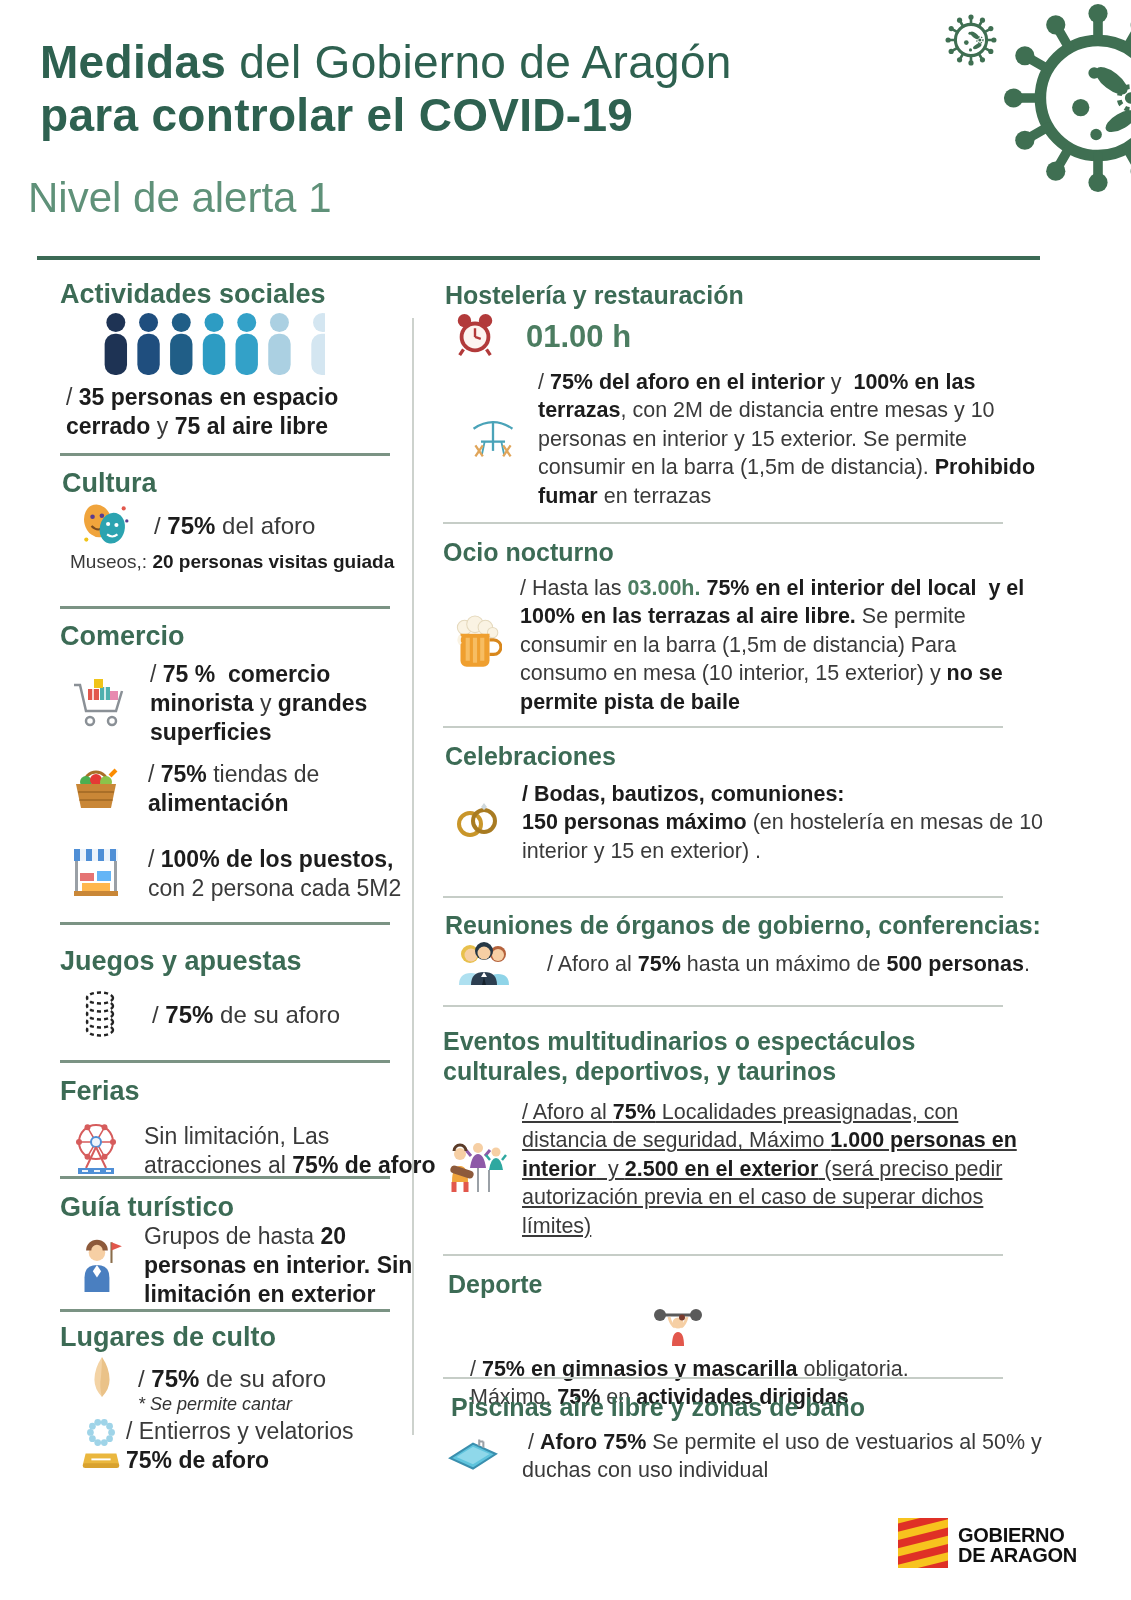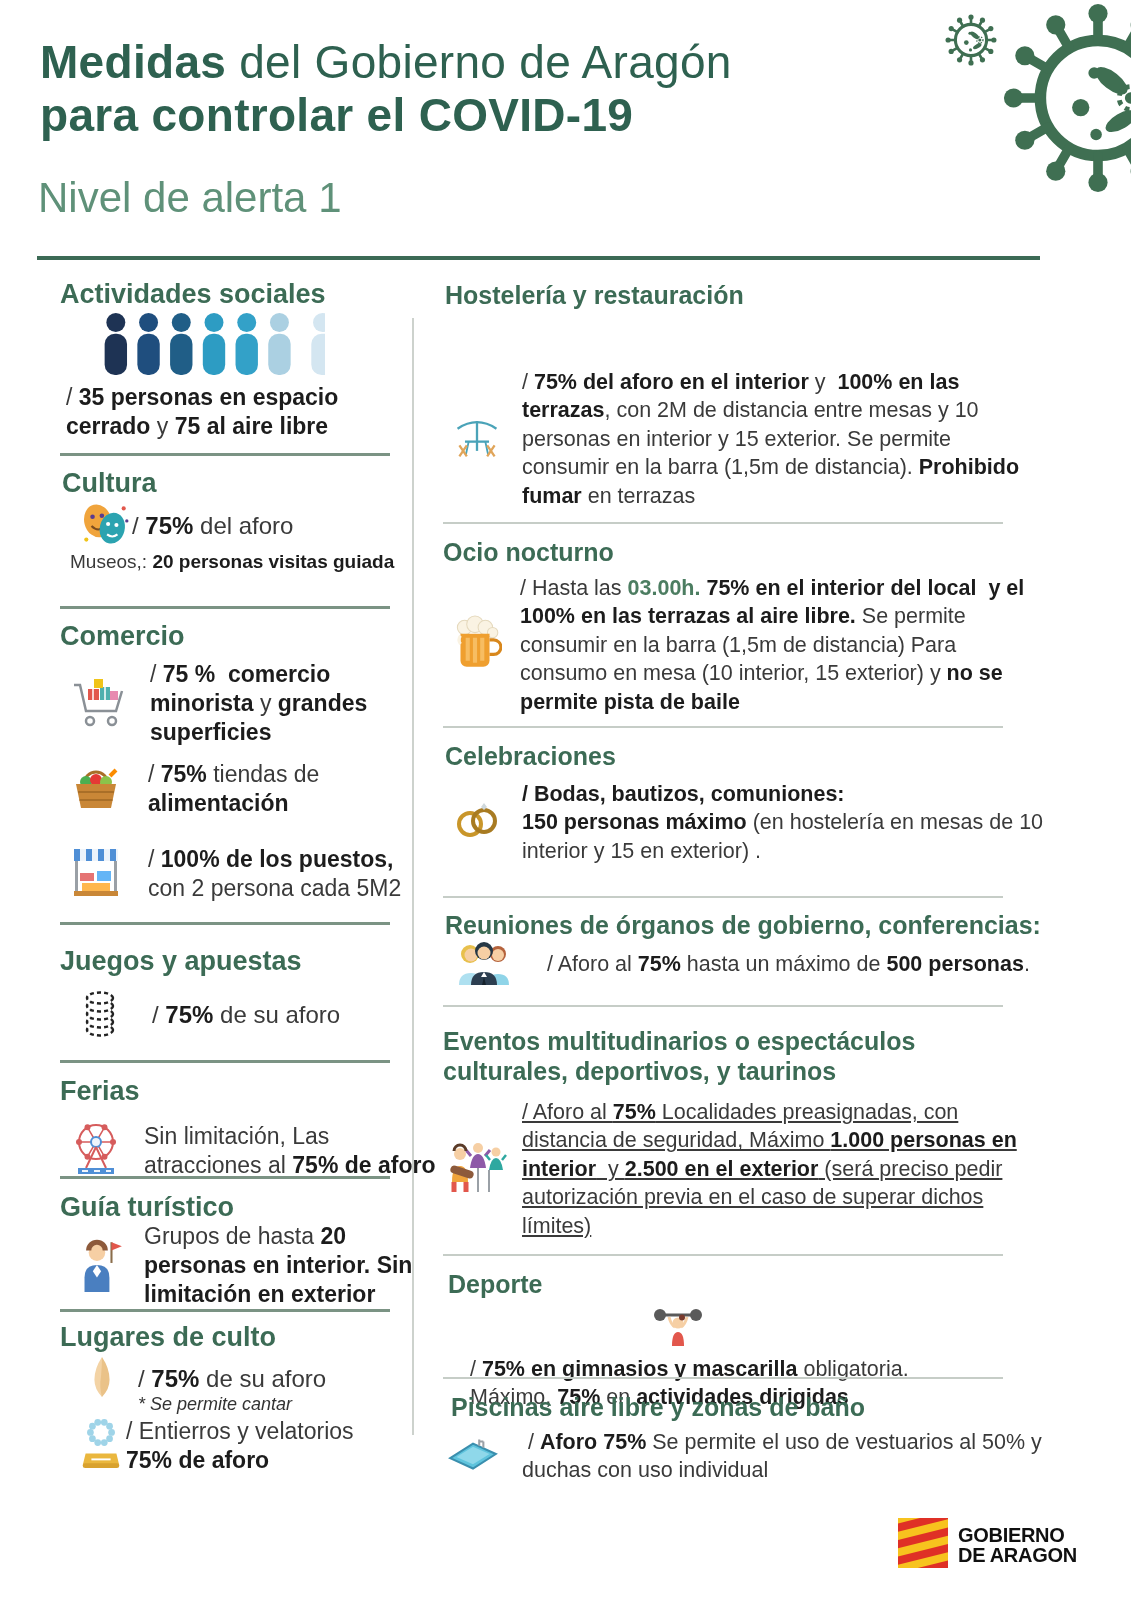--- a/index.html
+++ b/index.html
@@ -80,21 +80,21 @@
           <circle cx="14" cy="11" r="11"></circle>
           <rect x="1" y="24" width="26" height="48" rx="12"></rect>
         </g>
     </defs>
   </svg>
 
   <div class="abs" style="left:40px;top:36px;">
     <div class="title rich"><span class="b">Medidas</span><span> del Gobierno de Aragón</span></div>
     <div class="title rich"><span class="b">para controlar el COVID-19</span></div>
   </div>
-  <div class="abs nivel" style="left:38px;top:174px;">Nivel de alerta 1</div>
+  <div class="abs nivel" style="left:28px;top:174px;">Nivel de alerta 1</div>
 
   <div class="abs" style="left:945px;top:14px;">
     <svg width="52" height="52" viewBox="0 0 100 100">
         <use href="#virusdef"></use>
       </svg>
   </div>
   <div class="abs" style="left:1002px;top:2px;">
     <svg width="192" height="192" viewBox="0 0 100 100">
         <use href="#virusdef"></use>
       </svg>
@@ -129,21 +129,21 @@
         <path d="M13 27 q6 6 12 1" stroke="#7a4b1f" stroke-width="2" fill="none"></path>
         <ellipse cx="33" cy="29" rx="12" ry="15" fill="#2ba3b0" transform="rotate(14 33 29)"></ellipse>
         <circle cx="29" cy="25" r="2" fill="#fff"></circle>
           <circle cx="37" cy="26" r="2" fill="#fff"></circle>
         <path d="M28 35 q5 4 10 0" stroke="#fff" stroke-width="2" fill="none"></path>
         <circle cx="44" cy="10" r="2" fill="#e2574c"></circle>
           <circle cx="8" cy="40" r="2" fill="#f0c419"></circle>
           <circle cx="47" cy="22" r="1.6" fill="#5a3b8f"></circle>
       </svg>
     </span>
-    <div class="rich l24" style=""><span>/ </span><span class="b">75%</span><span> del aforo</span></div>
+    <div class="rich l24" style="margin-left:22px;"><span>/ </span><span class="b">75%</span><span> del aforo</span></div>
   </div>
   <div class="abs rich note" style="left:70px;top:551px;"><span>Museos,: </span><span class="b">20 personas visitas guiada</span></div>
   <div class="abs ldiv" style="top:606px;"></div>
 
   <h2 class="abs lh" style="left:60px;top:621px;">Comercio</h2>
   <div class="abs row" style="left:70px;top:660px;">
     <span class="ic">
       <svg width="56" height="54" viewBox="0 0 56 54">
         <rect x="18" y="14" width="11" height="11" fill="#e2574c"></rect>
           <rect x="30" y="12" width="10" height="13" fill="#4fb0ae"></rect>
@@ -280,21 +280,34 @@
         <path d="M10 38 h32 l3 12 h-38 z" fill="#eab73e"></path>
         <rect x="7" y="48" width="38" height="5" rx="2.5" fill="#d9a22e"></rect>
         <path d="M16 44 h20" stroke="#fff" stroke-width="2"></path>
       </svg>
     </span>
     <div class="rich ltxt" style=""><span>/ Entierros y velatorios
 </span><span class="b">75% de aforo</span></div>
   </div>
 
   <h2 class="abs rh" style="left:445px;top:280px;">Hostelería y restauración</h2>
-  <div class="abs row" style="left:452px;top:368px;">
+  <div class="abs row" style="left:452px;top:311px;">
+    <span class="ic">
+      <svg width="46" height="48" viewBox="0 0 48 48">
+        <circle cx="13" cy="9" r="7" fill="#b23a3a"></circle>
+          <circle cx="35" cy="9" r="7" fill="#b23a3a"></circle>
+        <circle cx="24" cy="26" r="16" fill="#b23a3a"></circle>
+          <circle cx="24" cy="26" r="12" fill="#fdf4f0"></circle>
+        <path d="M24 26 V17 M24 26 L30 28" stroke="#b23a3a" stroke-width="2.5"></path>
+        <path d="M12 39 l-4 6 M36 39 l4 6" stroke="#b23a3a" stroke-width="3.5"></path>
+      </svg>
+    </span>
+    <div class="time" style="margin-left:28px;">01.00 h</div>
+  </div>
+  <div class="abs row" style="left:468px;top:368px;">
     <span class="ic">
       <svg width="50" height="50" viewBox="0 0 54 50">
         <path d="M6 16 q21 -14 42 0" fill="none" stroke="#4aa3b8" stroke-width="2.5"></path>
         <line x1="27" y1="8" x2="27" y2="40" stroke="#4aa3b8" stroke-width="2.5"></line>
         <line x1="14" y1="30" x2="40" y2="30" stroke="#4aa3b8" stroke-width="2.5"></line>
         <path d="M18 30 l-3 14 M36 30 l3 14" stroke="#4aa3b8" stroke-width="2"></path>
         <path d="M8 34 l8 12 M16 34 l-8 12" stroke="#e0a55a" stroke-width="2.5"></path>
         <path d="M38 34 l8 12 M46 34 l-8 12" stroke="#e0a55a" stroke-width="2.5"></path>
       </svg>
     </span>

